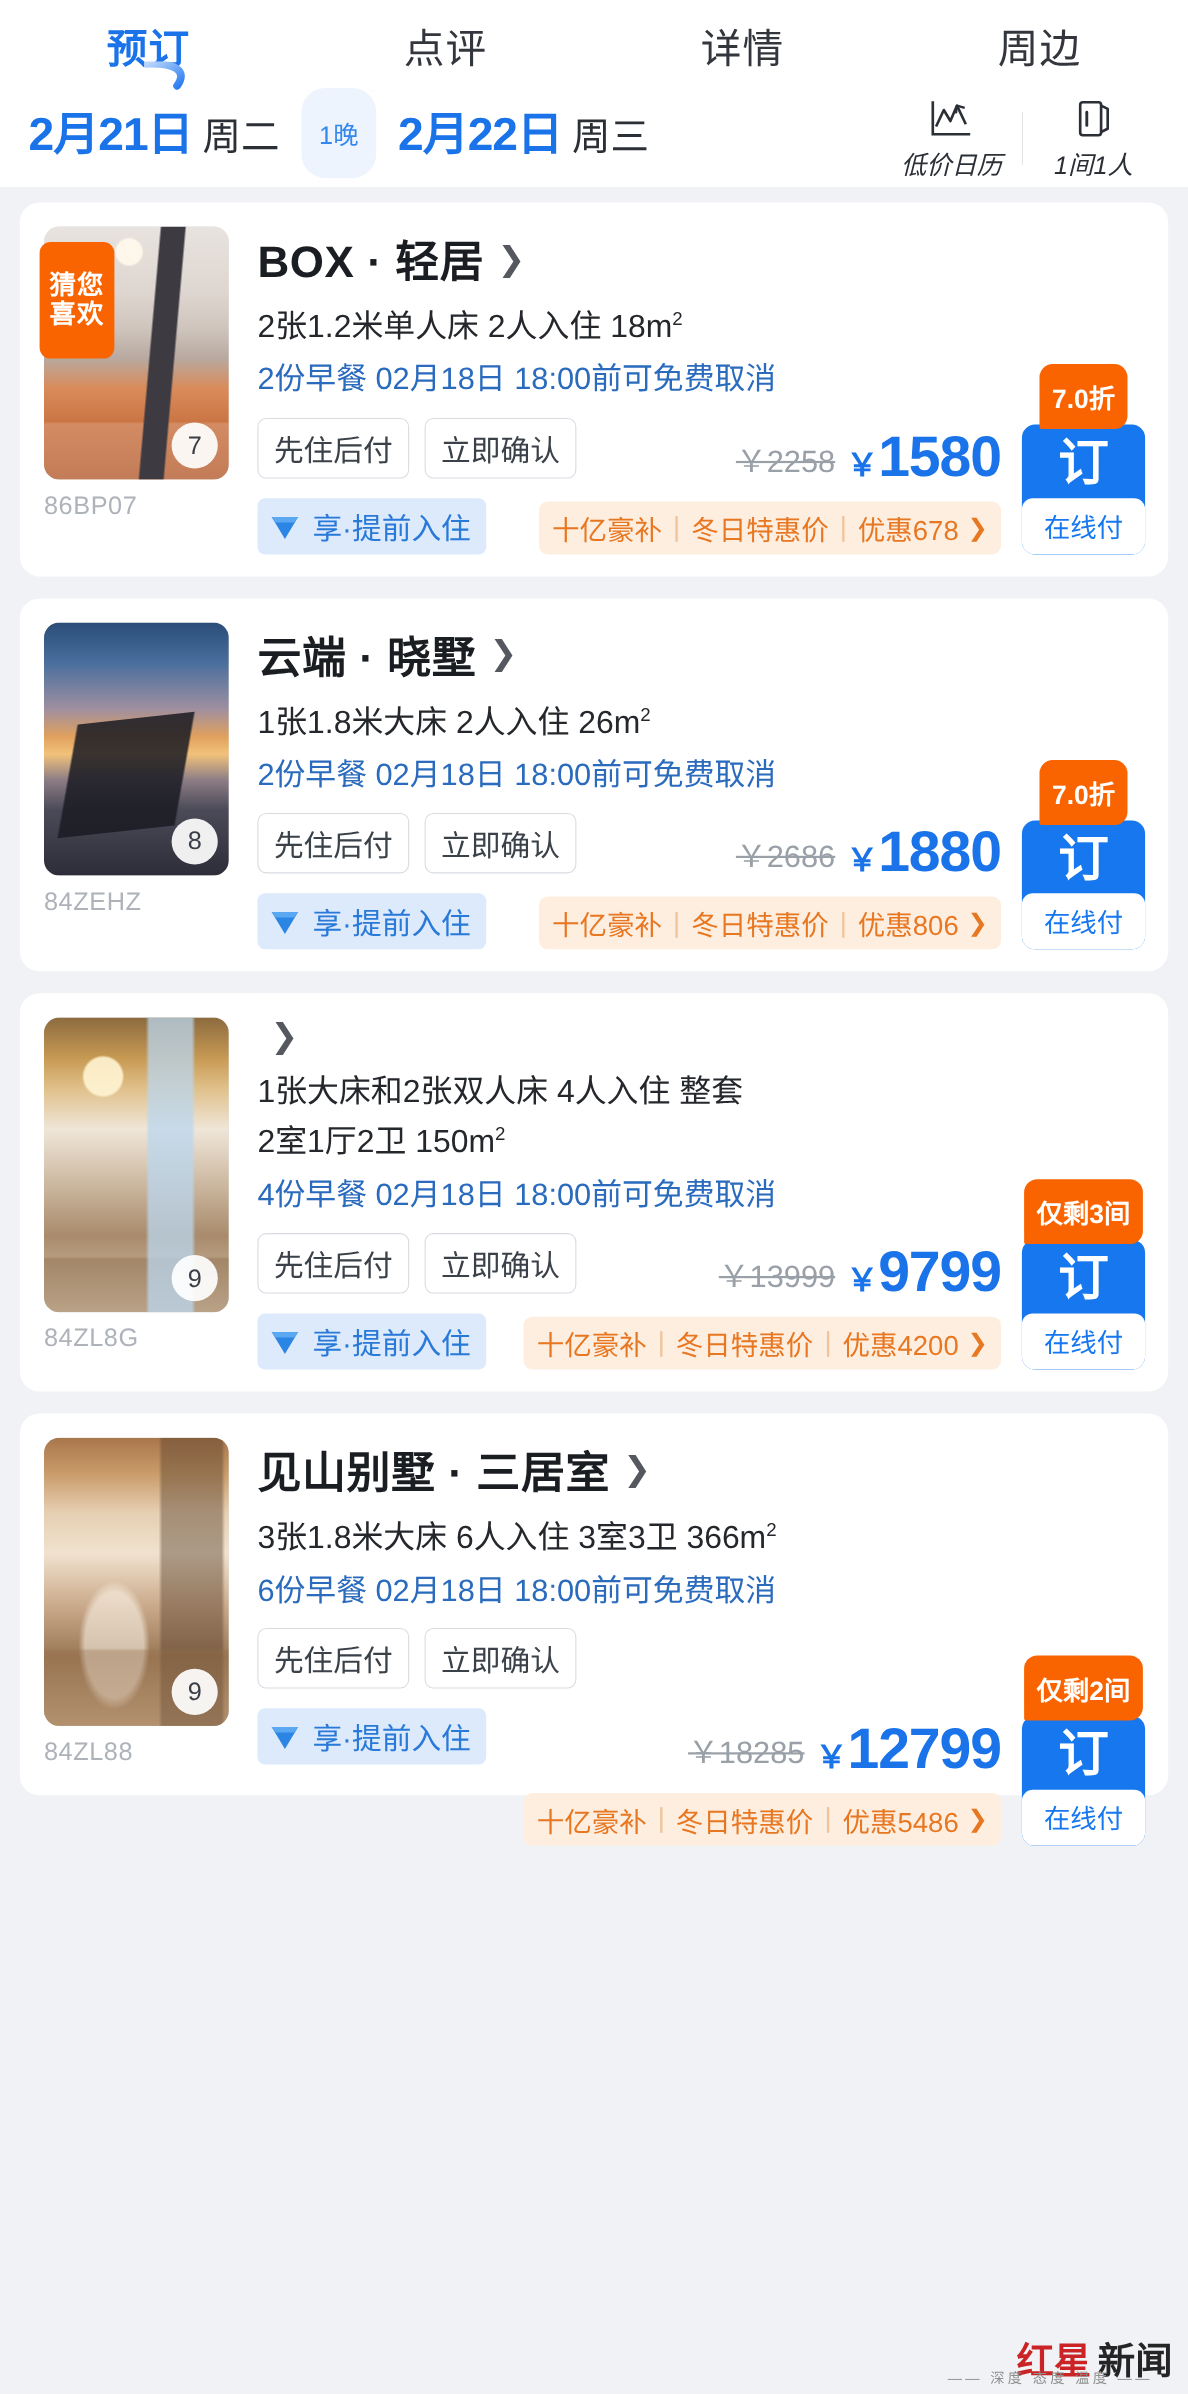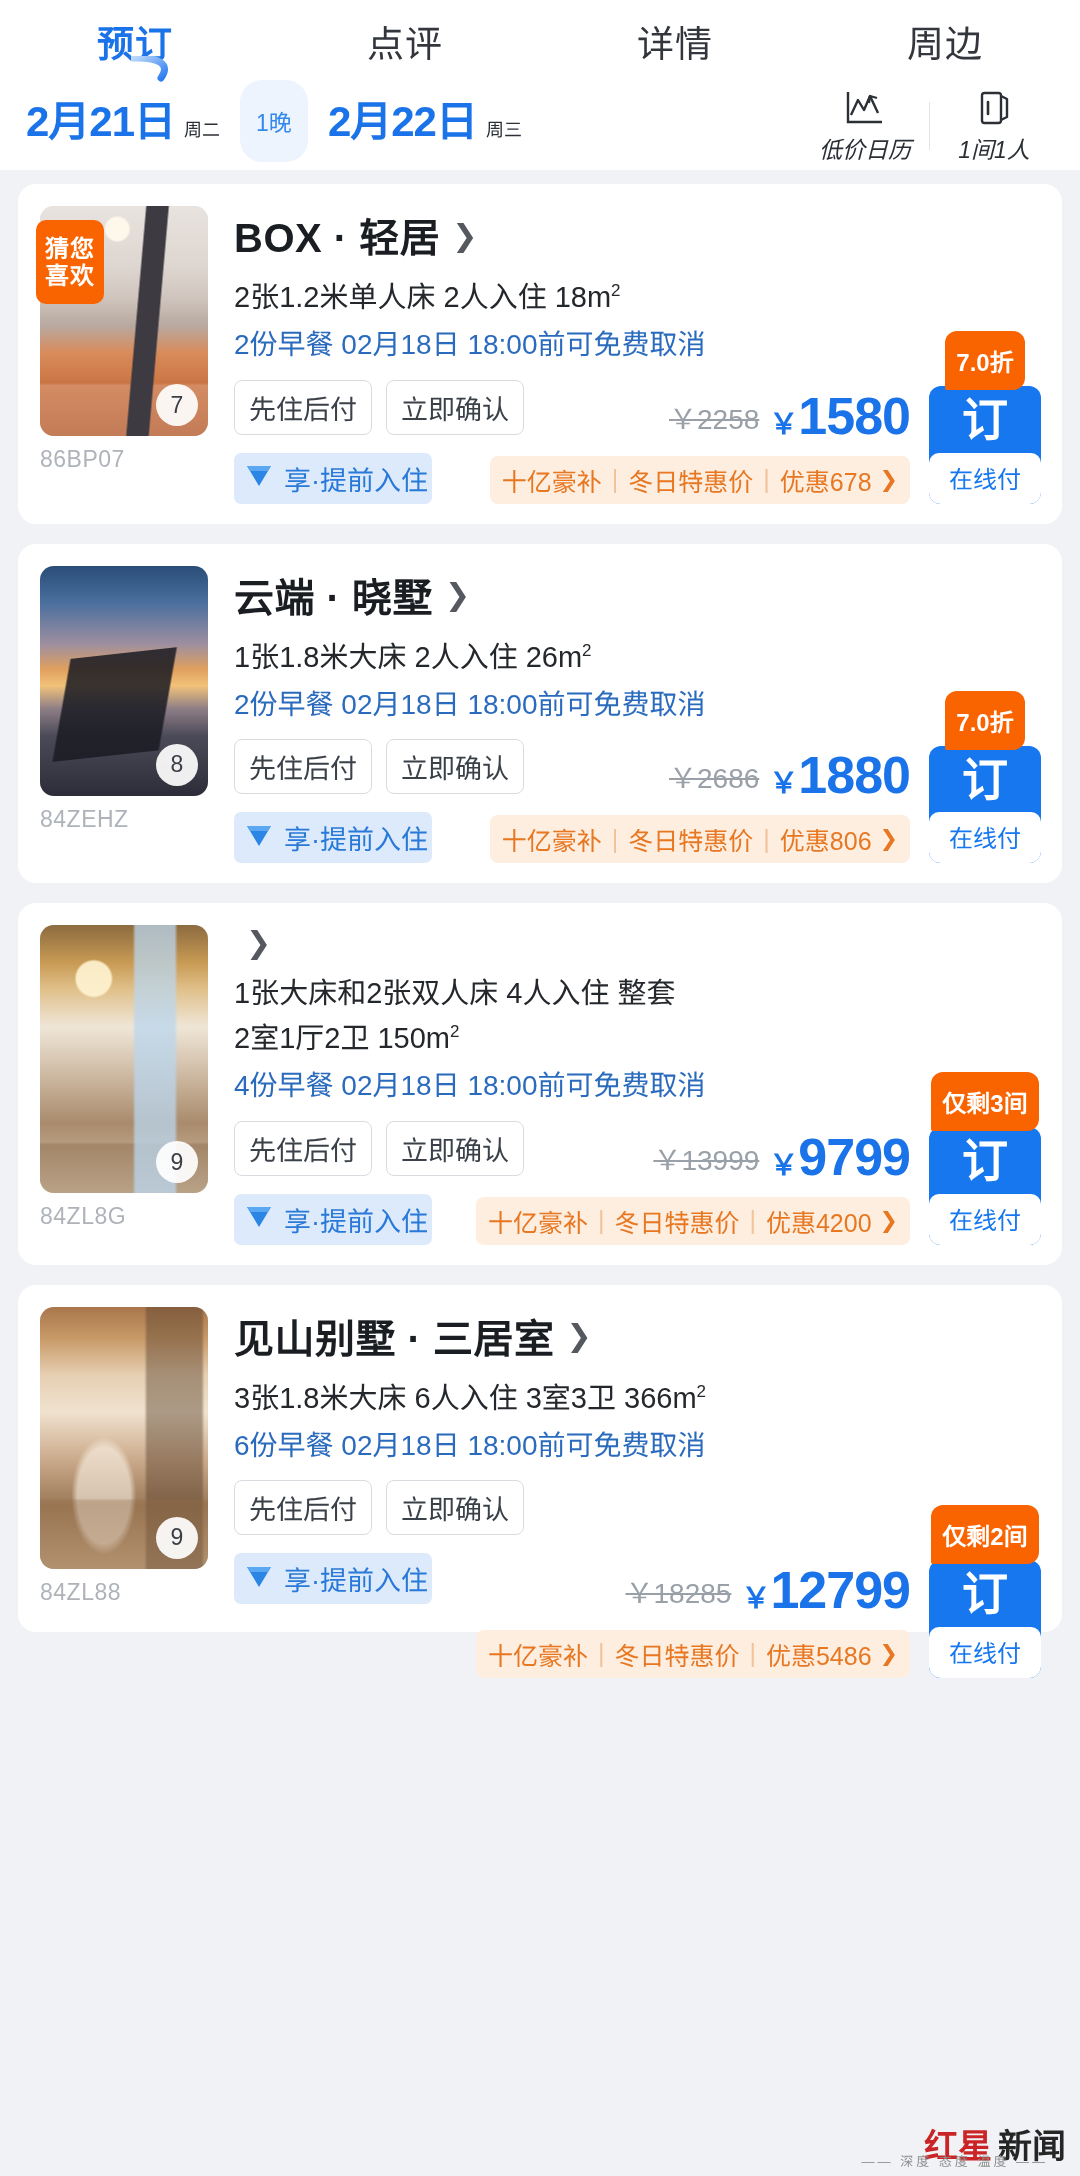--- a/index.html
+++ b/index.html
@@ -27,21 +27,21 @@
   }
   .tab .underline svg{ display:block; }
 
   
   .datebar{
     height:88px; background:#fff; display:flex; align-items:center;
     padding:0 26px 0 26px; position:relative;
   }
   .dates{ display:flex; align-items:baseline; flex:1; }
   .dnum{ font-size:42px; color:#1a73e8; font-weight:bold; letter-spacing:-1px;}
-  .dweek{ font-size:18px; color:#2b2f36; margin-left:9px; }
+  .dweek{ font-size:35px; color:#2b2f36; margin-left:9px; }
   .nights{
     font-size:23px; color:#3388ee; background:#eef4fd;
     border-radius:22px; padding:24px 16px; margin:0 20px;
     position:relative; top:-5px;
   }
   .toolgrp{ display:flex; align-items:center; }
   .tool{
     width:120px; text-align:center; color:#2b2f36;
     display:flex; flex-direction:column; align-items:center; gap:3px;font-style:italic;
   }
@@ -65,21 +65,21 @@
   .thumb .photo{ position:absolute; inset:0; }
   .piccount{
     position:absolute; right:10px; bottom:10px;
     width:42px; height:42px; border-radius:50%;
     background:rgba(255,255,255,.92); color:#3a3f47;
     font-size:23px; display:flex; align-items:center; justify-content:center;
   }
   .reco{
     position:absolute; left:-4px; top:14px; z-index:3;
     background:#fa6400; color:#fff; border-radius:10px;
-    font-size:24px; line-height:1.13; padding:15px 9px; text-align:center;
+    font-size:24px; line-height:1.13; padding:26px 9px; text-align:center;
     font-weight:bold; letter-spacing:1px;
   }
   .roomcode{
     margin-top:10px; font-size:23px; color:#aeb3ba; letter-spacing:.5px;
   }
 
   
   .info{ flex:1; padding-left:26px; min-width:0; position:relative; }
   .title{
     font-size:40px; font-weight:bold; color:#1a1d21;
@@ -89,22 +89,22 @@
   .specs{ font-size:29px; color:#24272b; margin-top:14px; line-height:1.35; }
   .specs sup{ font-size:17px; }
   .bluemeta{ font-size:28px; color:#2b6bbd; margin-top:10px; line-height:1.3; }
   .chips{ display:flex; gap:14px; margin-top:16px; }
   .chip{
     border:1px solid #d8dce1; border-radius:8px; padding:7px 14px;
     font-size:27px; color:#3b4149; background:#fff;
   }
   .perkrow{ display:flex; align-items:center; margin-top:18px; }
   .perk{
-    display:flex; align-items:center; gap:10px;
-    background:#dceafb; border-radius:7px; padding:6px 4px 6px 10px;
+    display:flex; align-items:flex-end; gap:10px;
+    background:#dceafb; border-radius:7px; padding:6px 14px 6px 10px;
   }
   .perk .txt{ font-size:27px; color:#2979d8; }
 
   
   .pricezone{
     position:absolute; right:0; bottom:0; text-align:right;
     display:flex; flex-direction:column; align-items:flex-end;justify-content:space-between;
   }
   .pricerow{ display:flex; align-items:flex-end; justify-content:flex-end; gap:10px; }
   .oldprice{

